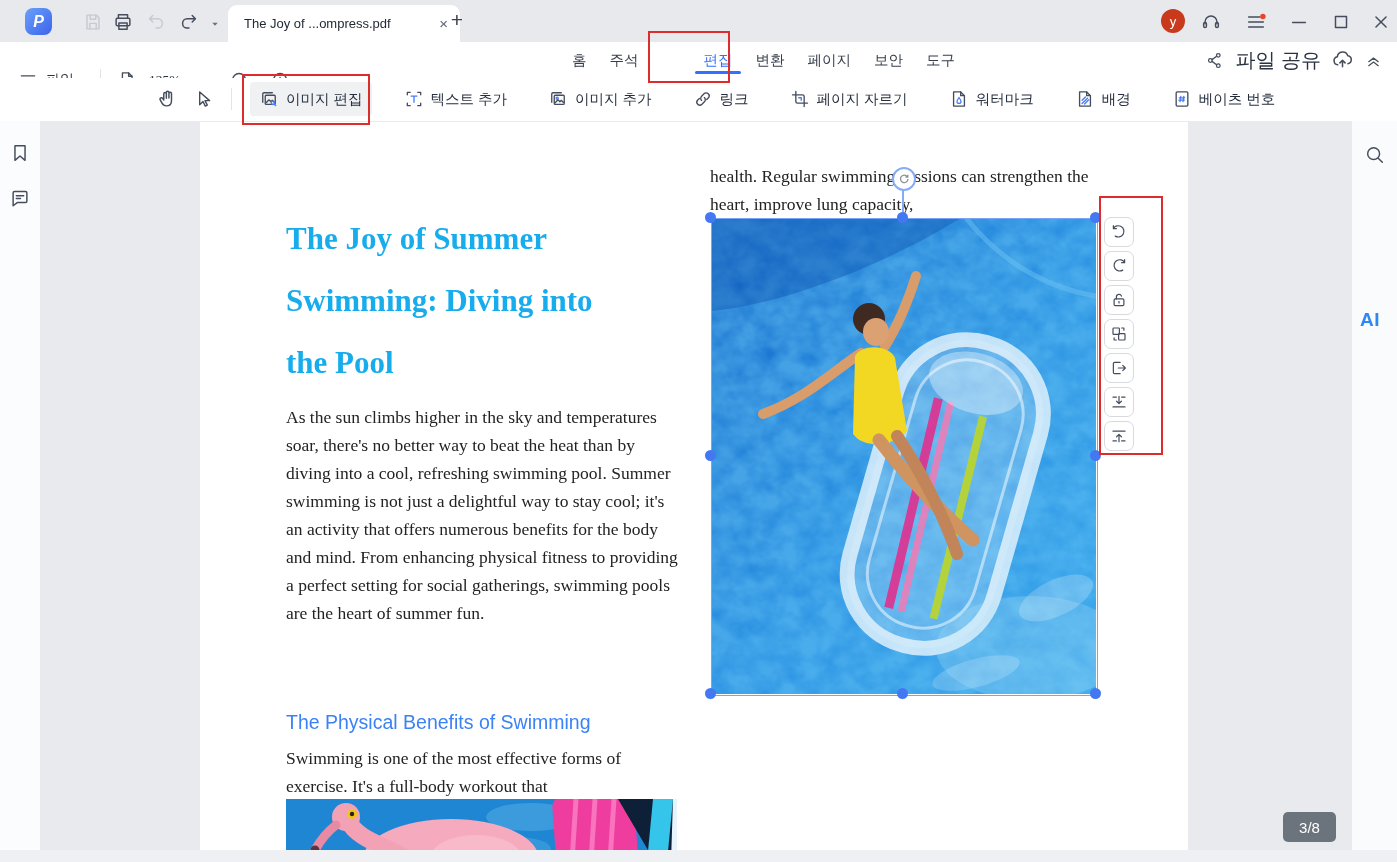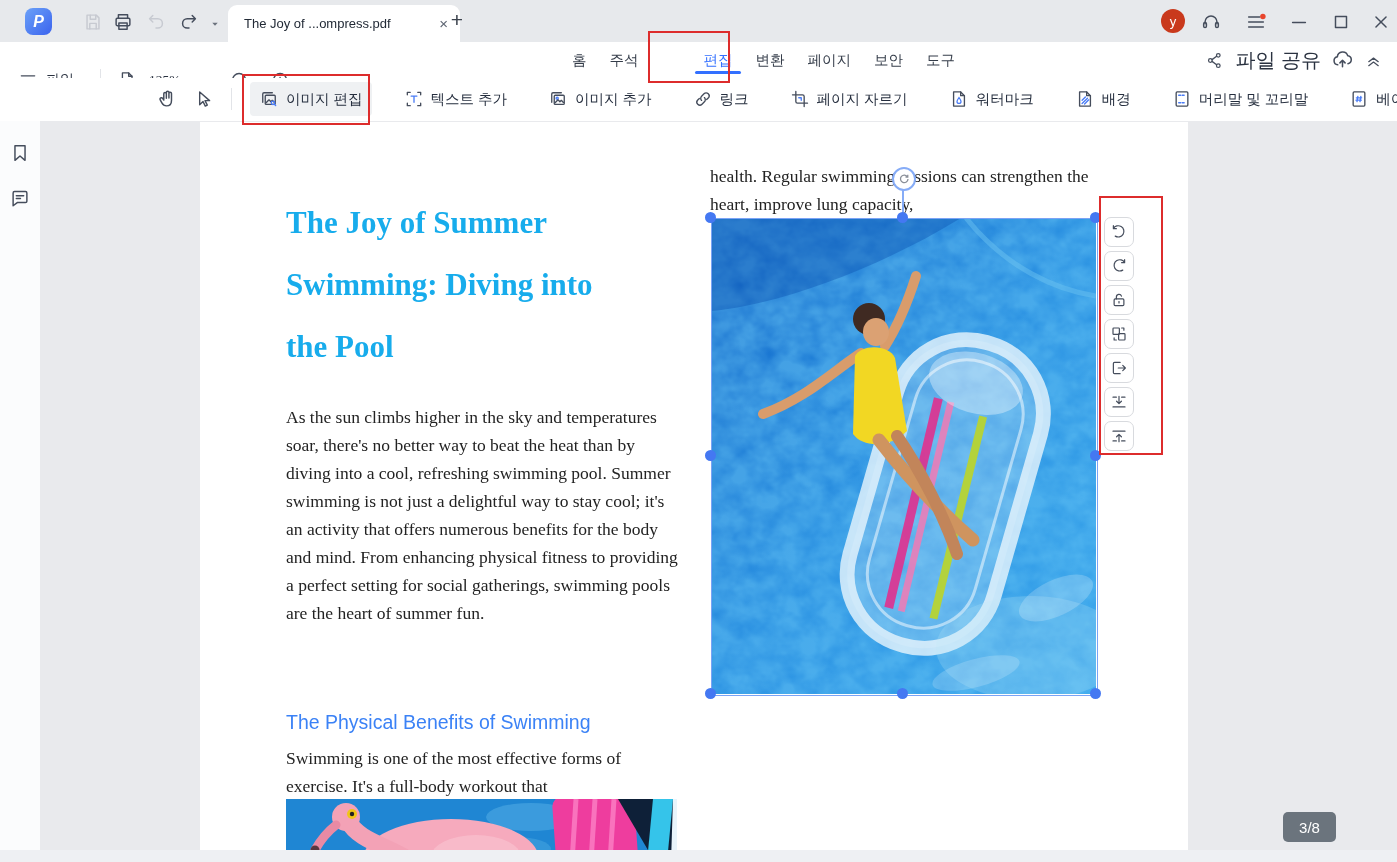--- a/index.html
+++ b/index.html
@@ -42,21 +42,21 @@
   .rbtn.active{background:#eff1f3;}
   
   .redbox{position:absolute;border:2.5px solid #dd2c2c;z-index:60;pointer-events:none;}
   
   .doc-area{position:absolute;left:0;top:121px;width:1397px;height:741px;background:#e9eaed;}
   .rail-left{position:absolute;left:0;top:0;width:40px;height:741px;background:#fbfcfd;}
   .rail-right{position:absolute;right:0;top:0;width:45px;height:741px;background:#fafbfc;border-left:1px solid #e8eaec;}
   .rail-ic{position:absolute;width:22px;height:22px;}
   .ai-label{position:absolute;left:8px;top:188px;font-size:19px;font-weight:bold;color:#2f86f5;letter-spacing:.5px;}
   .page{position:absolute;left:200px;top:1px;width:988px;height:740px;background:#fff;overflow:hidden;}
-  .h1{position:absolute;left:86px;top:70px;width:391px;font-family:"Liberation Serif","DejaVu Serif",serif;
+  .h1{position:absolute;left:86px;top:86px;width:391px;font-family:"Liberation Serif","DejaVu Serif",serif;
       font-weight:bold;font-size:31px;line-height:62px;color:#17acec;}
   .h1 span{display:block;}
   .para{position:absolute;font-family:"Liberation Serif","DejaVu Serif",serif;font-size:17.5px;
         line-height:28px;color:#232323;}
   .p1{left:86px;top:281px;width:395px;}
   .h2{position:absolute;left:86px;top:589px;width:391px;font-size:19.5px;font-weight:normal;color:#3b82f6;}
   .p2{left:86px;top:622px;width:395px;}
   .rp1{left:510px;top:40px;width:390px;}
   .rp2{left:510px;top:575px;width:390px;}
   .flamingo{position:absolute;left:86px;top:677px;width:391px;height:63px;}
@@ -242,27 +242,20 @@
           </svg>
           <span>워터마크</span>
         </div>
         <div class="rbtn">
           <svg width="20" height="20" viewBox="0 0 24 24">
             <path class="ic" d="M5.5 3.5H14l4.5 4.5v12.5h-13z"></path>
               <path class="ic" d="M14 3.5V8h4.5"></path>
             <path class="icb" d="M8.5 13.5 12.5 9.5M8.5 17.5l6.5-6.5M11.5 18l5-5"></path>
           </svg>
           <span>배경</span>
-        </div>
-        <div class="rbtn">
-          <svg width="20" height="20" viewBox="0 0 24 24">
-            <rect class="ic" x="5" y="3.5" width="14" height="17" rx="1.2"></rect>
-            <path class="icb" stroke-dasharray="2.4 1.8" d="M8 7.5h8M8 16.5h8"></path>
-          </svg>
-          <span>머리말 및 꼬리말</span>
         </div>
         <div class="rbtn">
           <svg width="20" height="20" viewBox="0 0 24 24">
             <rect class="ic" x="5" y="3.5" width="14" height="17" rx="1.2"></rect>
             <path class="icb" d="M10.6 8.8 9.6 15.2M14.2 8.8l-1 6.4M8.8 10.6h6.4M8.4 13.4h6.4"></path>
           </svg>
           <span>베이츠 번호</span>
         </div>
       </div>
     </div>
@@ -403,20 +396,27 @@
           <path class="ic" d="M4 18.5h16M4 5.5h4.5M15.5 5.5H20M12 4.5V14M8.8 11 12 14.2 15.2 11"></path>
         </svg>
       </div>
       <div class="img-tb-btn">
         <svg width="18" height="18" viewBox="0 0 24 24">
           <path class="ic" d="M4 5.5h16M4 18.5h4.5M15.5 18.5H20M12 19.5V10M8.8 13 12 9.8 15.2 13"></path>
         </svg>
       </div>
     </div>
 
+    <div class="rail-right">
+      <svg class="rail-ic" style="left:12px;top:23px" viewBox="0 0 24 24">
+        <circle class="ic" cx="10.5" cy="10.5" r="6.5"></circle>
+          <path class="ic" d="M15.5 15.5 20 20"></path>
+      </svg>
+      <div class="ai-label">AI</div>
+    </div>
 
     <div class="bottom-strip"></div>
     <div class="badge">3/8</div>
   </div>
 
   <div class="redbox" style="left:648px;top:31px;width:78px;height:48px"></div>
   <div class="redbox" style="left:242px;top:74px;width:124px;height:47px"></div>
   <div class="redbox" style="left:1099px;top:196px;width:60px;height:255px"></div>
 
 </div>

